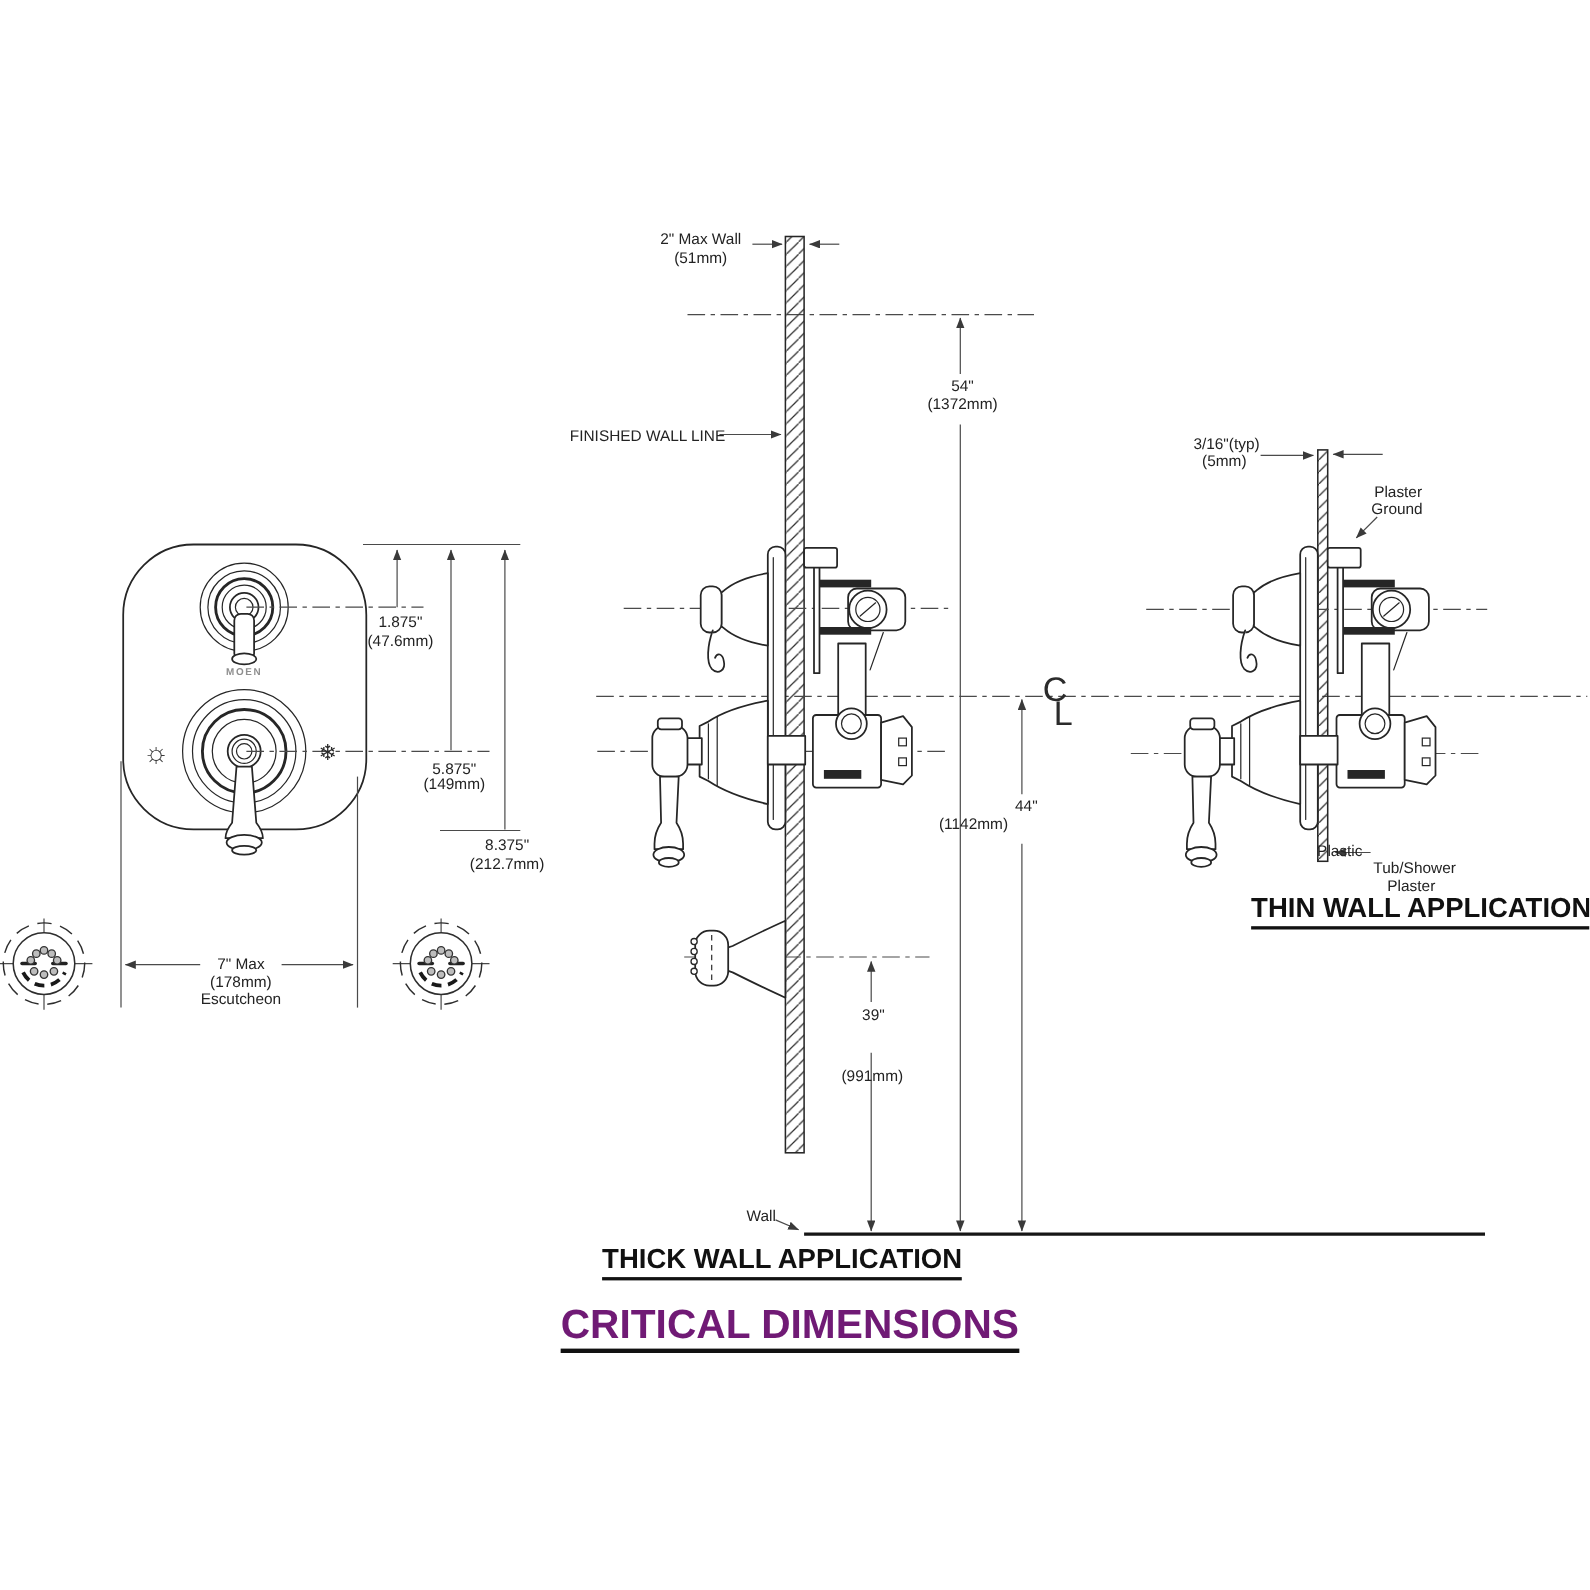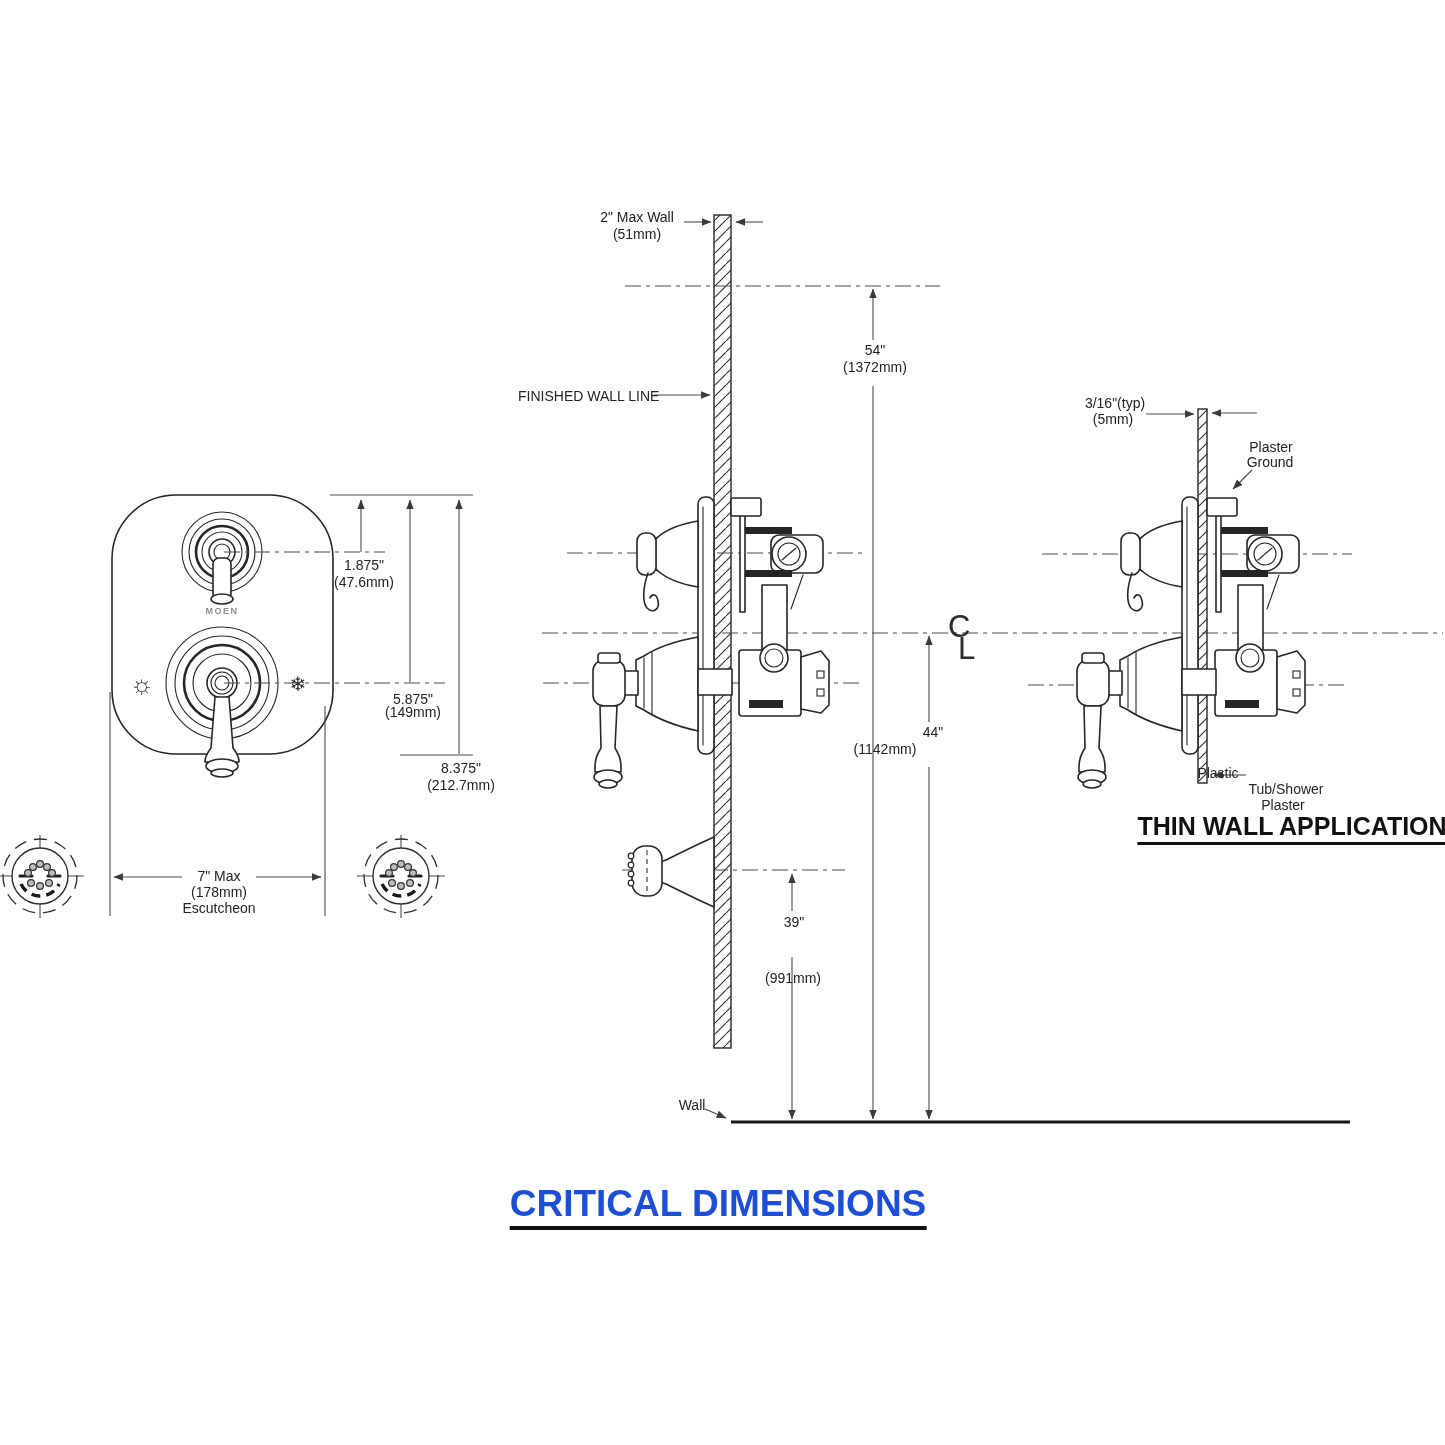--- a/index.html
+++ b/index.html
@@ -5,21 +5,21 @@
   html,body{margin:0;padding:0;background:#ffffff;}
   #stage{position:relative;width:1445px;height:1445px;background:#ffffff;overflow:hidden;
          font-family:"Liberation Sans",sans-serif;color:#1f1f1f;}
   #art{position:absolute;left:0;top:0;}
   .lbl{position:absolute;font-size:14px;line-height:1.15;white-space:nowrap;
        transform:translateX(-50%);text-align:center;color:#232323;}
   .lbl.left{transform:none;text-align:right;}
   .app-title{position:absolute;transform:translateX(-50%);font-size:25px;font-weight:bold;
              letter-spacing:0px;color:#111;border-bottom:3px solid #111;padding-bottom:1px;white-space:nowrap;}
   .main-title{position:absolute;transform:translateX(-50%);font-size:37px;font-weight:bold;
-              color:#1d4ed8;border-bottom:4px solid #111;padding-bottom:1px;white-space:nowrap;}
+              color:#701a75;border-bottom:4px solid #111;padding-bottom:1px;white-space:nowrap;}
   
   .d{stroke:#262626;stroke-width:1.6;fill:#fff;stroke-linejoin:round;stroke-linecap:round;}
   .d2{stroke:#262626;stroke-width:2.6;fill:none;}
   .dt{stroke:#262626;stroke-width:1.1;fill:none;stroke-linecap:round;}
   .dark{fill:#262626;stroke:none;}
   .cl{stroke:#4a4a4a;stroke-width:1.1;fill:none;stroke-dasharray:16 5 4 5;}
   .dim{stroke:#4a4a4a;stroke-width:1.1;fill:none;}
   .hatchrect{stroke:#262626;stroke-width:1.4;}
   .floor{stroke:#161616;stroke-width:3;}
 </style>
@@ -230,16 +230,17 @@
 <div class="lbl" style="left:692px;top:1097px">Wall</div>
 
 <div class="lbl" style="left:1115px;top:395px">3/16"(typ)</div>
 <div class="lbl" style="left:1113px;top:411px">(5mm)</div>
 <div class="lbl" style="left:1271px;top:439px">Plaster</div>
 <div class="lbl" style="left:1270px;top:454px">Ground</div>
 <div class="lbl" style="left:1218px;top:765px">Plastic</div>
 <div class="lbl" style="left:1286px;top:781px">Tub/Shower</div>
 <div class="lbl" style="left:1283px;top:797px">Plaster</div>
 
+<div class="app-title" style="left:711px;top:1131px">THICK WALL APPLICATION</div>
 <div class="app-title" style="left:1292px;top:812px">THIN WALL APPLICATION</div>
 <div class="main-title" style="left:718px;top:1183px">CRITICAL DIMENSIONS</div>
 
 </div>
 
 </body></html>

